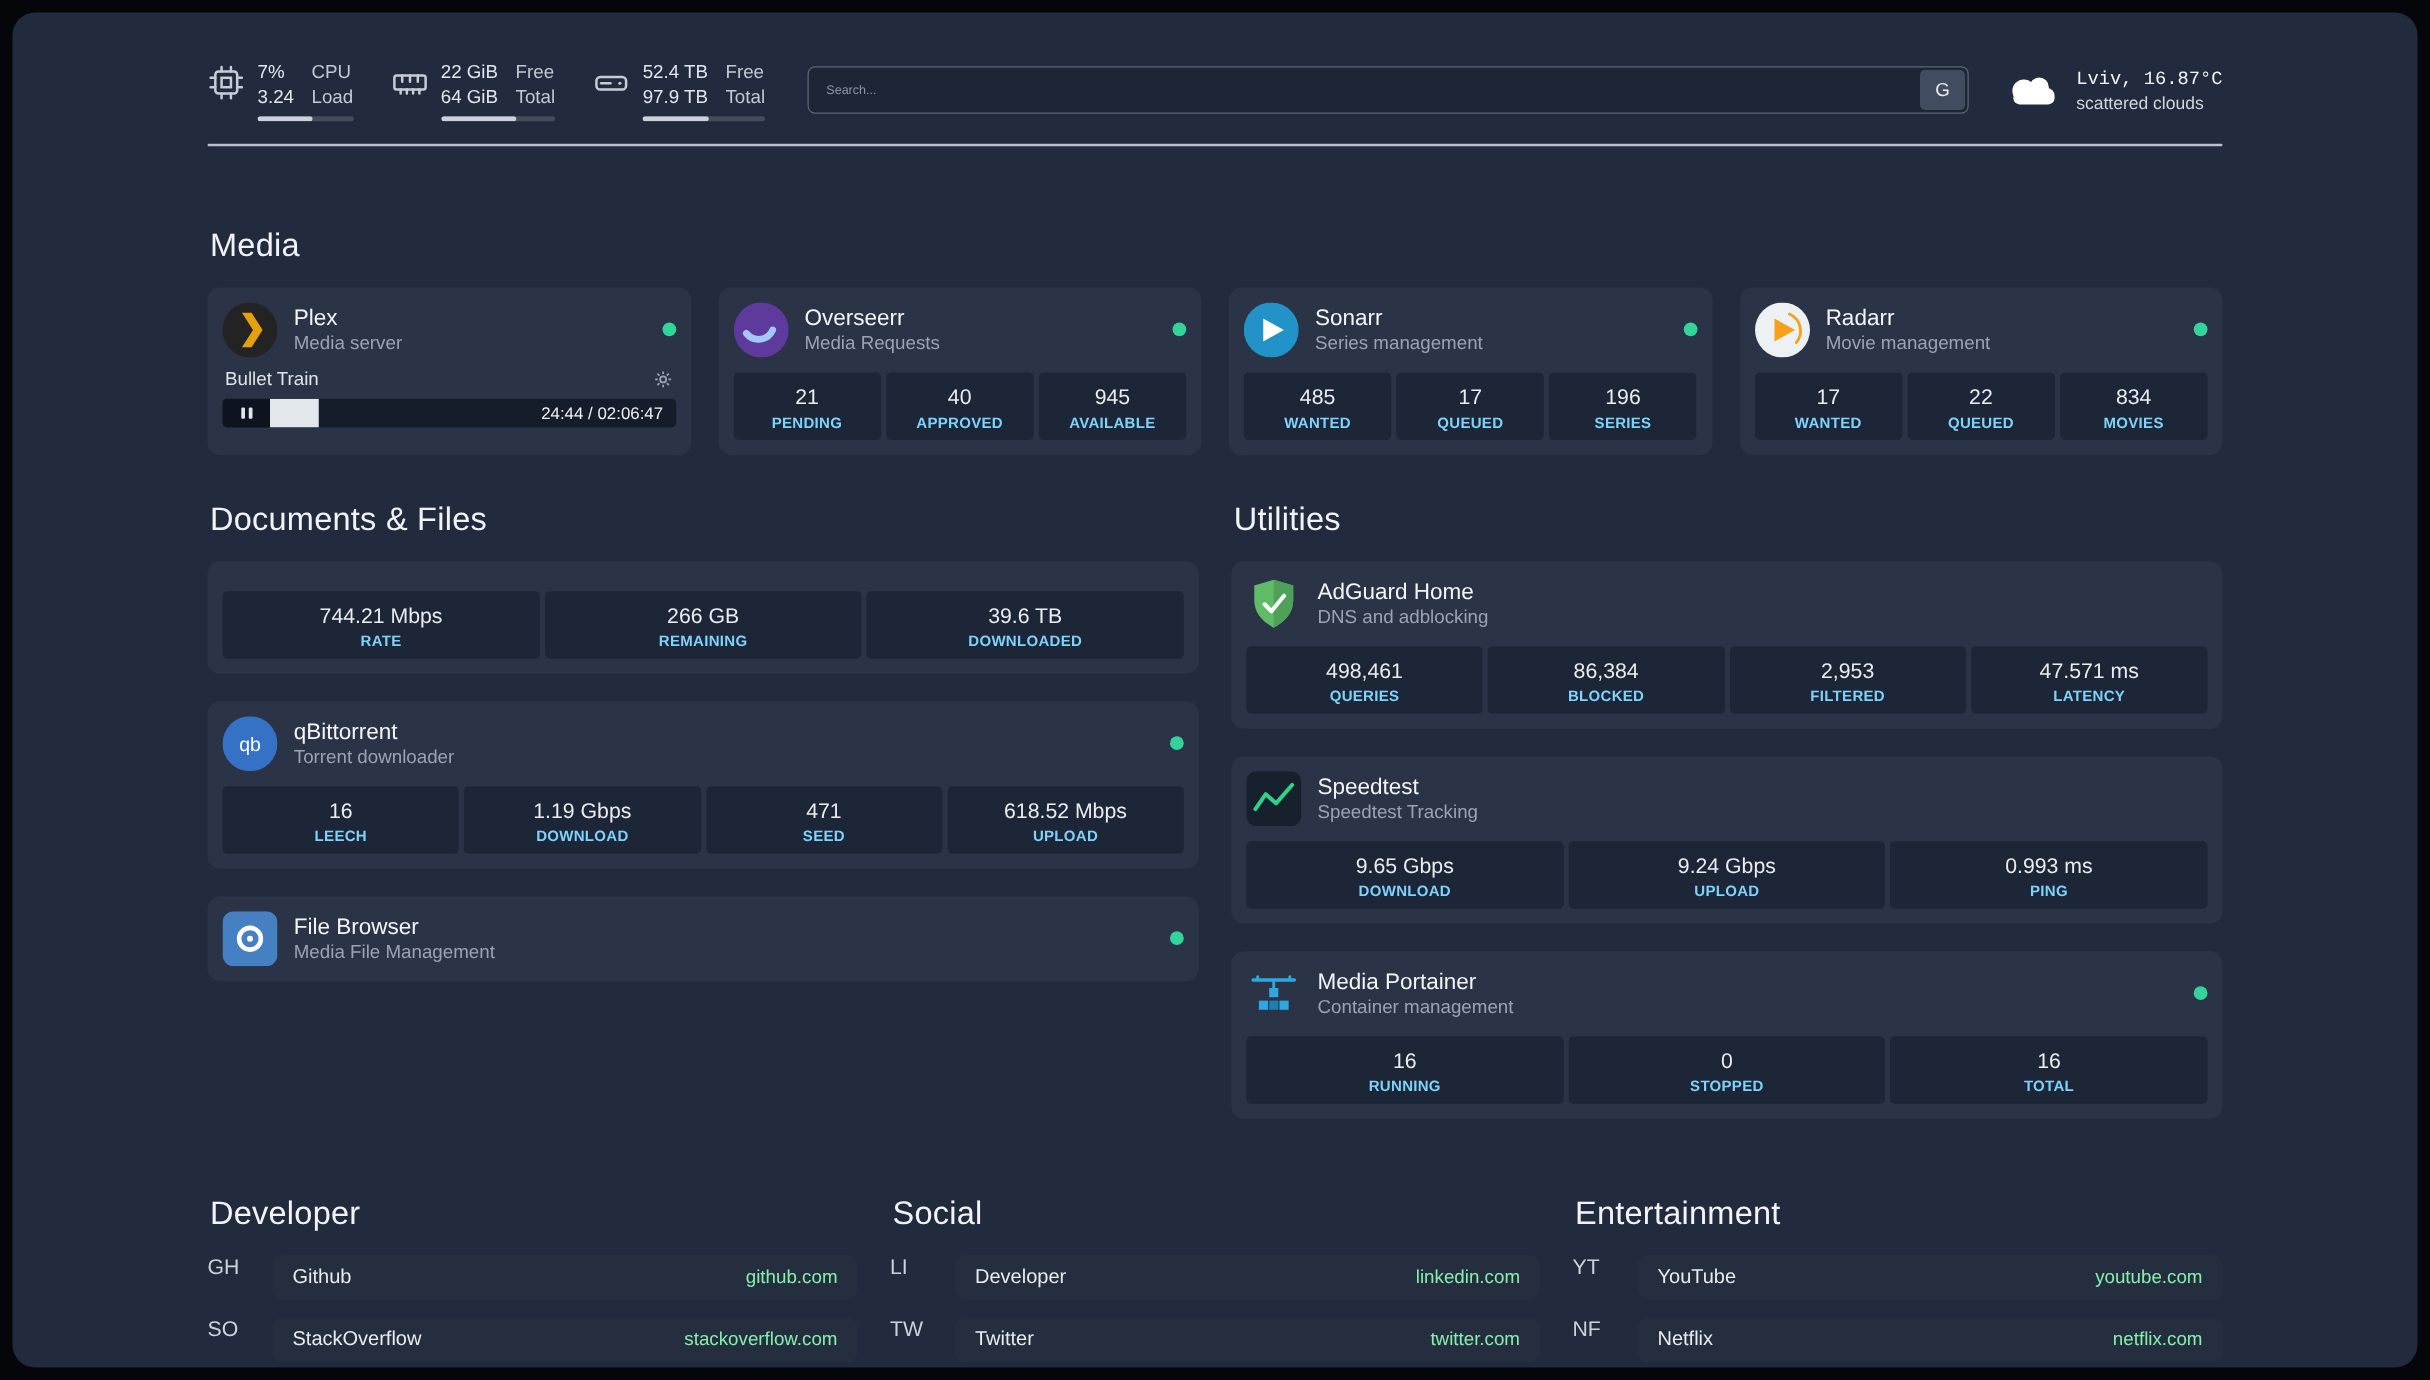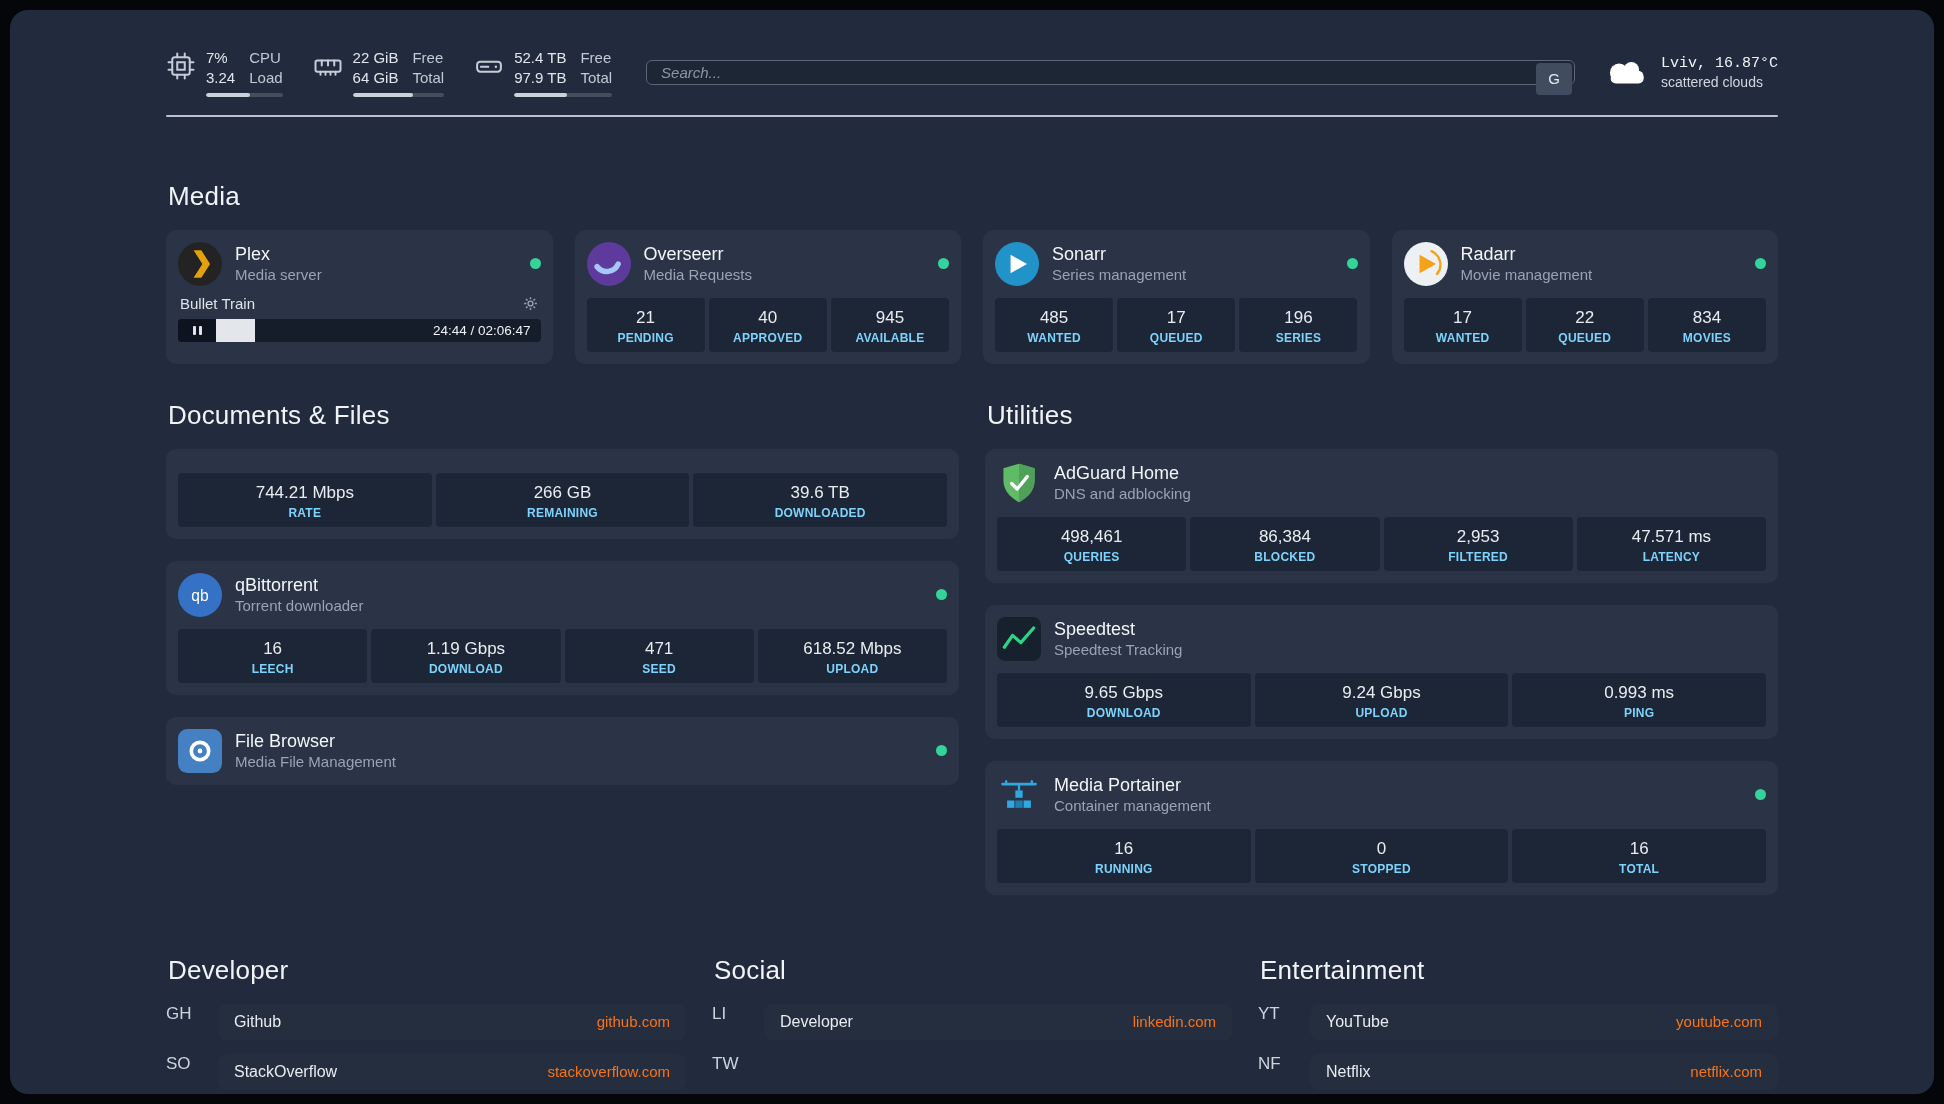--- a/index.html
+++ b/index.html
@@ -12,21 +12,21 @@
   .resources{display:flex;gap:30px;align-items:flex-start;}
   .res-widget{display:flex;gap:10px;align-items:flex-start;}
   .res-widget svg{width:30px;height:30px;stroke:#c7cdd8;fill:none;stroke-width:1.6;stroke-linecap:round;margin-top:3px;}
   .res-cols{display:flex;gap:14px;}
   .res-col{font-size:15px;line-height:1.32;color:#e2e6ec;white-space:nowrap;}
   .res-col.dim{color:#c2c9d4;}
   .res-bar{margin-top:5px;height:4px;border-radius:2px;background:rgba(255,255,255,.16);overflow:hidden;}
   .res-fill{height:100%;background:#ccd2db;border-radius:2px;}
 
   .searchwrap{flex:1;margin:0 28px 0 34px;position:relative;}
-  .search-input{width:100%;box-sizing:border-box;height:25px;background:#1c2635;border:1px solid #5b6678;border-radius:6px;color:#e5e9ef;font-size:15px;padding:0 50px 0 14px;outline:none;font-family:inherit;font-style:italic;}
+  .search-input{width:100%;box-sizing:border-box;height:38px;background:#1c2635;border:1px solid #5b6678;border-radius:6px;color:#e5e9ef;font-size:10px;padding:0 50px 0 14px;outline:none;font-family:inherit;}
   .search-input::placeholder{color:#8d95a5;}
   .search-provider{position:absolute;right:3px;top:3px;width:36px;height:32px;background:#414c61;border:none;border-radius:4px;color:#e8ebf0;font-size:15px;display:flex;align-items:center;justify-content:center;cursor:pointer;}
 
   .weather{display:flex;align-items:center;gap:12px;}
   .weather svg{width:46px;height:32px;}
   .weather-loc{font-size:15px;color:#f2f4f7;line-height:1.35;font-family:Liberation Mono, monospace;}
   .weather-cond{font-size:14px;color:#d2d7df;}
 
   .divider{margin-top:18px;height:2px;background:#d6dbe3;opacity:.85;border-radius:1px;}
 
@@ -62,21 +62,21 @@
   .np-track{flex:1;height:100%;}
   .np-fill{height:100%;background:#e3e7ec;}
   .np-time{font-size:13.5px;color:#eef1f5;padding:0 10px;white-space:nowrap;}
 
   
   .bookmarks{display:grid;grid-template-columns:repeat(3,1fr);gap:26px;margin-top:60px;padding-bottom:40px;}
   .bm-row{display:flex;align-items:flex-start;margin-bottom:14px;}
   .bm-abbr{width:52px;flex-shrink:0;font-size:17px;color:#ccd3dd;font-weight:500;}
   .bm-pill{flex:1;height:36px;background:#242e3f;border-radius:8px;display:flex;align-items:center;justify-content:space-between;padding:0 16px;cursor:pointer;}
   .bm-name{font-size:16px;color:#e8ebf0;}
-  .bm-domain{font-size:15px;color:#f97316;}
+  .bm-domain{font-size:15px;color:#86efac;}
 </style>
 </head>
 <body>
 
 <div class="app">
   <div class="container">
 
     <div class="topbar">
       <div class="resources">
 
@@ -492,20 +492,24 @@
         <h2 class="section-title">Social</h2>
         <div class="bm-row">
           <span class="bm-abbr">LI</span>
           <div class="bm-pill">
             <span class="bm-name">Developer</span>
             <span class="bm-domain">linkedin.com</span>
           </div>
         </div>
         <div class="bm-row">
           <span class="bm-abbr">TW</span>
+          <div class="bm-pill">
+            <span class="bm-name">Twitter</span>
+            <span class="bm-domain">twitter.com</span>
+          </div>
         </div>
       </div>
 
       <div>
         <h2 class="section-title">Entertainment</h2>
         <div class="bm-row">
           <span class="bm-abbr">YT</span>
           <div class="bm-pill">
             <span class="bm-name">YouTube</span>
             <span class="bm-domain">youtube.com</span>

